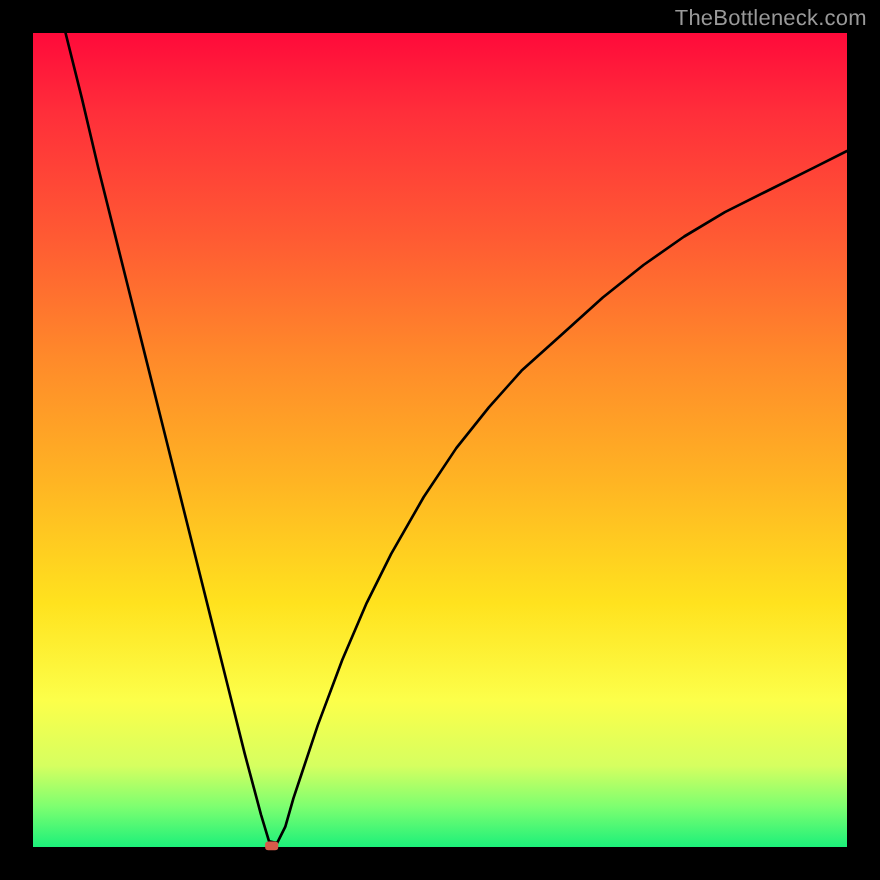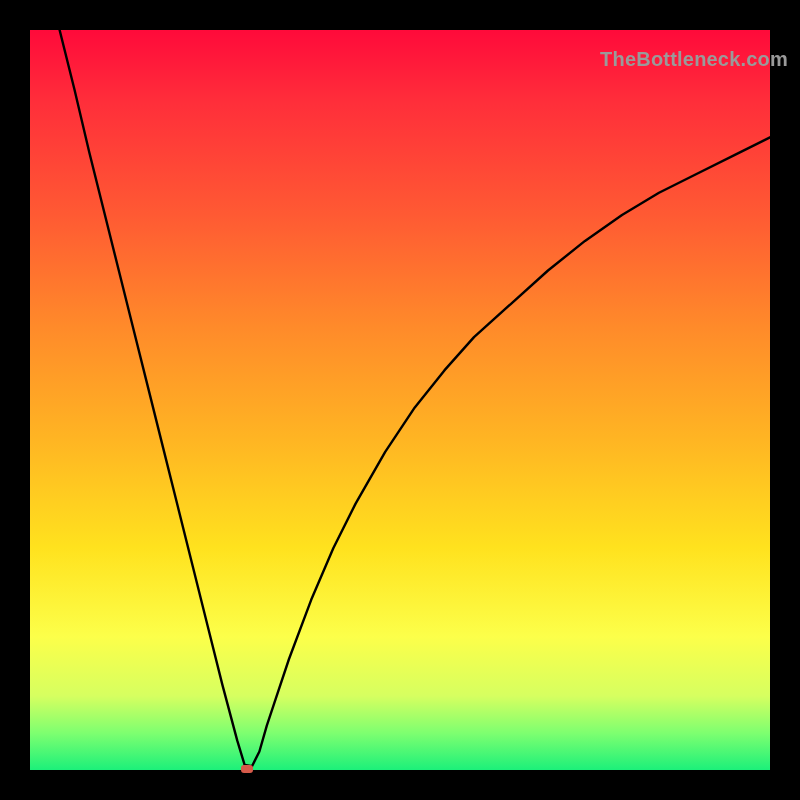--- a/index.html
+++ b/index.html
@@ -51,24 +51,23 @@
     border-radius: 3px;
     background: #d65a4a;
     transform: translate(-50%, -50%);
   }
   .watermark {
     position: absolute;
     top: 6px;
     right: 12px;
     color: #9a9a9a;
     font-size: 20px;
-    font-weight: 700;
+    font-weight: 400;
     letter-spacing: 0.2px;
     user-select: none;
-    margin-top: 42px;
   }
 </style>
 </head>
 <body>
 
 <div class="frame">
 
   <div class="plot-area">
     <svg viewBox="0 0 740 740" preserveAspectRatio="none">
       <path id="curve-path" d="M29.60 0.00 L44.40 59.20 L59.20 122.10 L74.00 181.30 L88.80 240.50 L103.60 299.70 L118.40 358.90 L133.20 418.10 L148.00 477.30 L162.80 536.50 L177.60 595.70 L192.40 654.90 L207.20 710.40 L214.60 734.82 L222.00 736.30 L229.40 721.50 L236.80 695.60 L244.20 673.40 L259.00 629.00 L281.20 569.80 L303.40 518.00 L325.60 473.60 L355.20 421.80 L384.80 377.40 L414.40 340.40 L444.00 307.10 L481.00 273.80 L518.00 240.50 L555.00 210.90 L592.00 185.00 L629.00 162.80 L666.00 144.30 L710.40 122.10 L740.00 107.30" fill="none" stroke="#000000" stroke-width="2.4" stroke-linejoin="round" stroke-linecap="round"></path>

